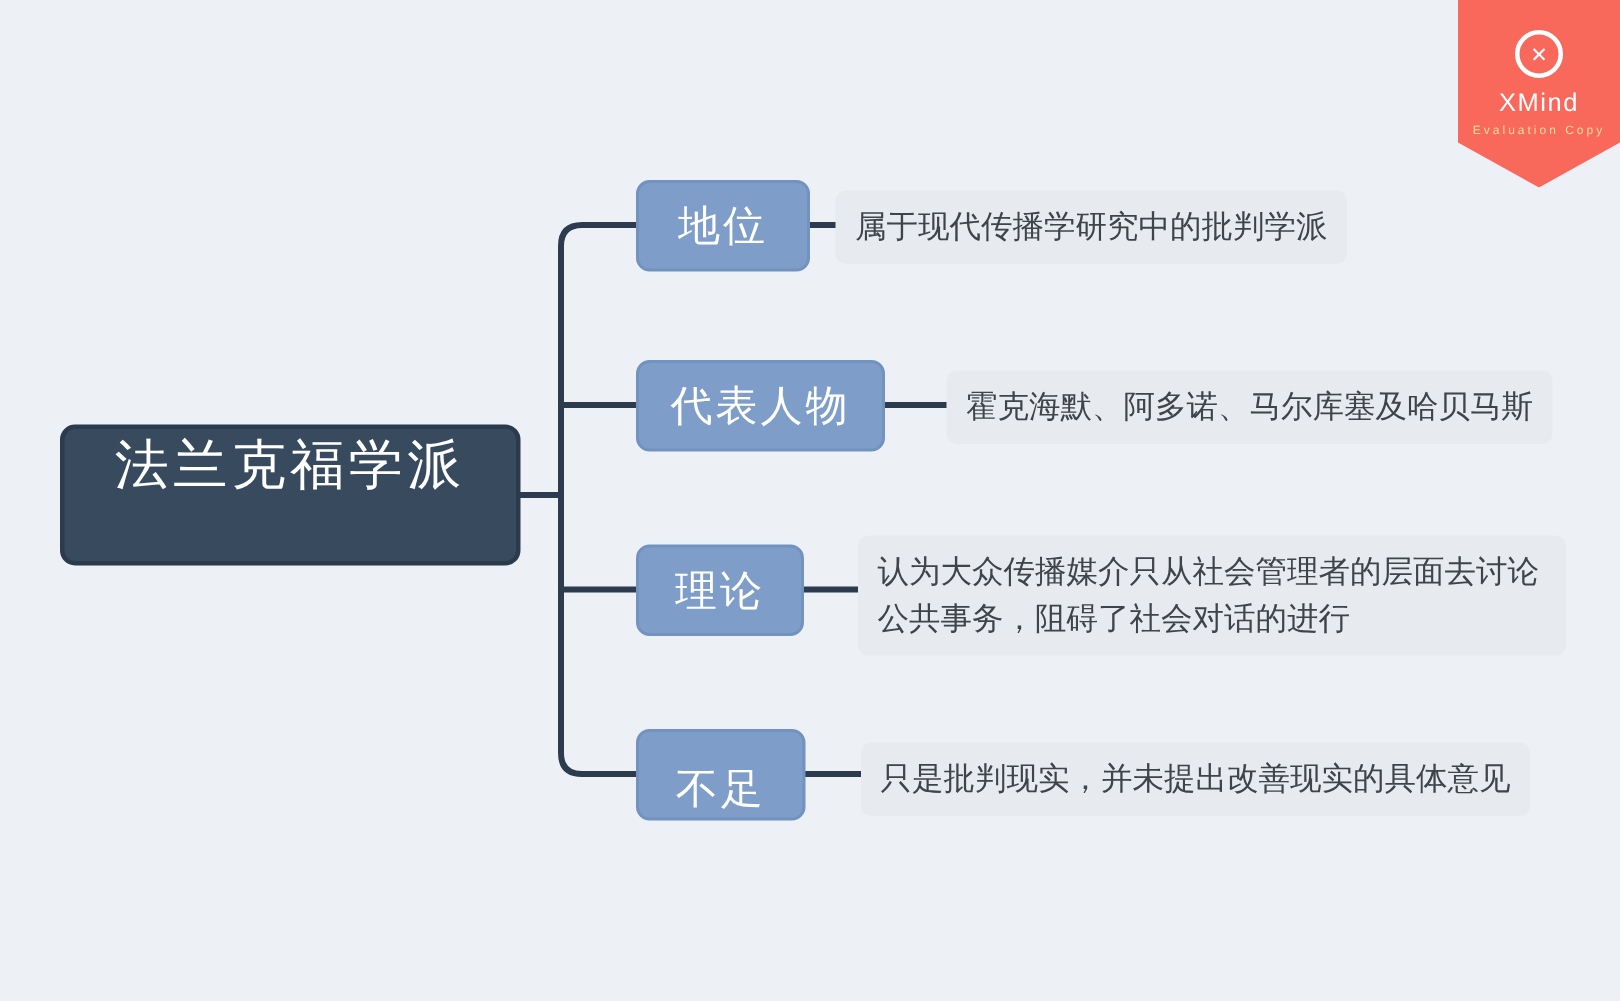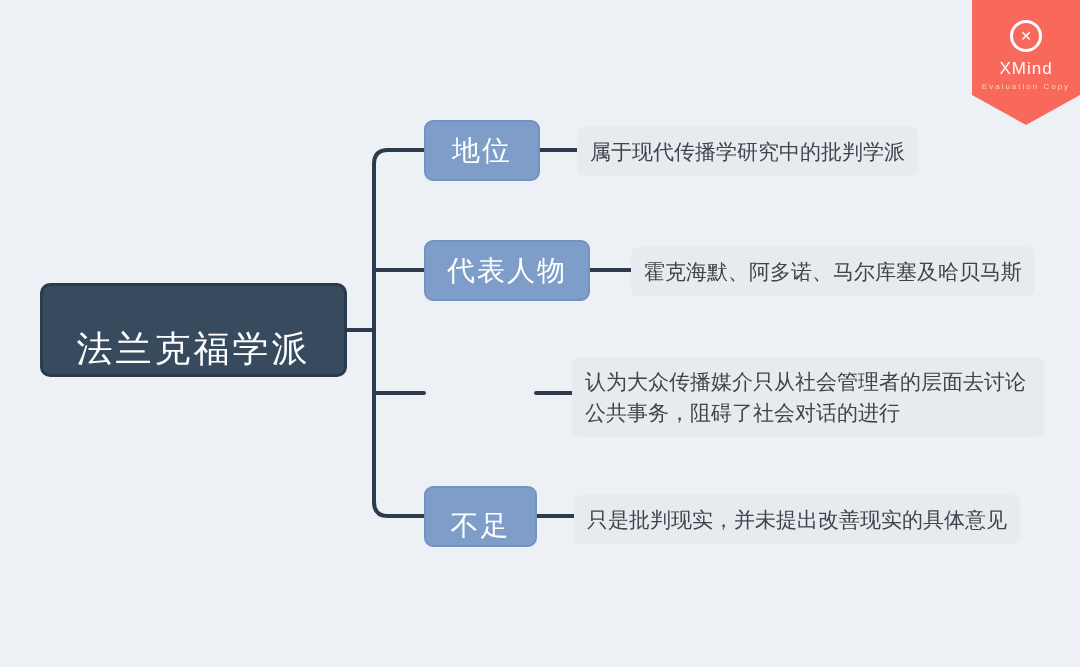--- a/index.html
+++ b/index.html
@@ -10,21 +10,21 @@
     overflow:hidden;
   }
   .stage{position:relative;width:1080px;height:667px;background:#edf1f6;}
   .connectors{position:absolute;left:0;top:0;width:1080px;height:667px;pointer-events:none;}
   .connectors path{fill:none;stroke:#2d3b4f;stroke-width:4;stroke-linecap:round;}
 
   .root-node{
     position:absolute;left:40px;top:283px;width:307px;height:94px;
     background:#374a5e;border:3px solid #2b3a4c;border-radius:10px;
     box-sizing:border-box;
-    display:flex;align-items:flex-end;justify-content:center;
+    display:flex;align-items:flex-start;justify-content:center;
     color:#ffffff;font-size:36px;letter-spacing:3px;
   }
   .branch{
     position:absolute;height:61px;
     background:#7e9dc8;border:2px solid #7293bf;border-radius:9px;
     box-sizing:border-box;
     display:flex;align-items:center;justify-content:center;
     color:#ffffff;font-size:28px;letter-spacing:2px;
   }
   .b1{left:424px;top:120px;width:116px;}
@@ -32,21 +32,21 @@
   .b3{left:424px;top:363px;width:112px;}
   .b4{left:424px;top:486px;width:113px;align-items:flex-end;}
 
   .leaf{
     position:absolute;
     background:#e7eaef;border-radius:7px;
     color:#3f444b;font-size:21px;line-height:1.48;
     padding:9px 13px;box-sizing:border-box;
     white-space:nowrap;
   }
-  .l1{left:577px;top:127px;text-align:center;}
+  .l1{left:557px;top:127px;text-align:center;}
   .l2{left:631px;top:247px;}
   .l3{left:572px;top:357px;width:472px;white-space:normal;}
   .l4{left:574px;top:495px;}
 
   .ribbon{
     position:absolute;left:972px;top:0;width:108px;height:125px;
     background:#f8695b;
     clip-path:polygon(0 0,100% 0,100% 76%,50% 100%,0 76%);
     display:flex;flex-direction:column;align-items:center;
     filter:drop-shadow(0 2px 3px rgba(0,0,0,0.18));
@@ -79,20 +79,23 @@
   <div class="root-node">
     <span>法兰克福学派</span>
   </div>
 
   <div class="branch b1">
     <span>地位</span>
   </div>
   <div class="branch b2">
     <span>代表人物</span>
   </div>
+  <div class="branch b3">
+    <span>理论</span>
+  </div>
   <div class="branch b4">
     <span>不足</span>
   </div>
 
   <div class="leaf l1">属于现代传播学研究中的批判学派</div>
   <div class="leaf l2">霍克海默、阿多诺、马尔库塞及哈贝马斯</div>
   <div class="leaf l3">认为大众传播媒介只从社会管理者的层面去讨论公共事务，阻碍了社会对话的进行</div>
   <div class="leaf l4">只是批判现实，并未提出改善现实的具体意见</div>
 
   <div class="ribbon">

